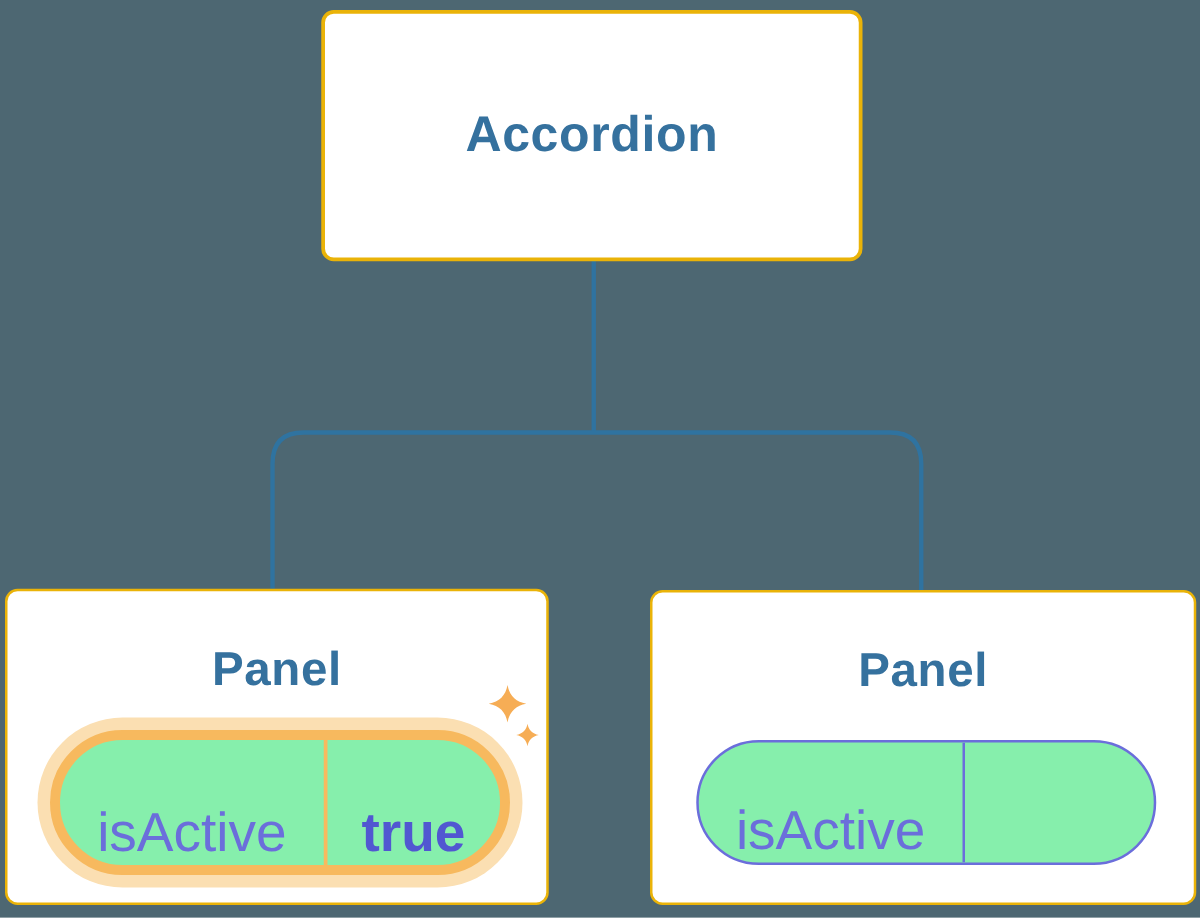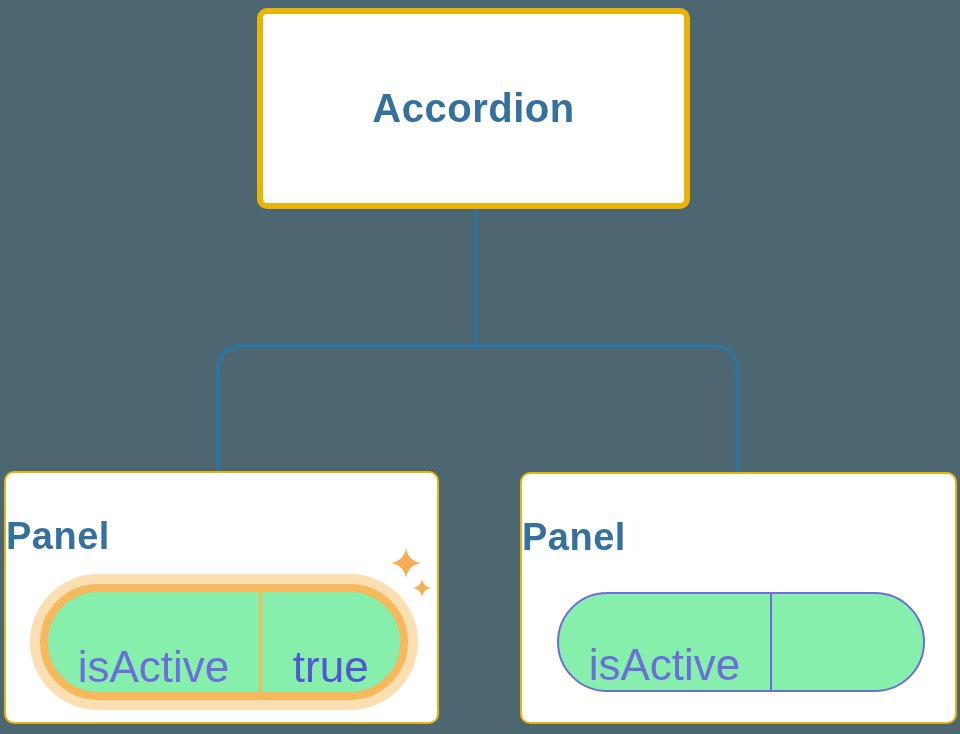--- a/index.html
+++ b/index.html
@@ -12,21 +12,21 @@
     font-family: "Liberation Sans", sans-serif;
   }
   .connectors {
     position: absolute;
     left: 0; top: 0;
     z-index: 0;
   }
   .node {
     position: absolute;
     background: #ffffff;
-    border: 6px solid #eab308;
+    border: 3px solid #eab308;
     border-radius: 10px;
     box-sizing: border-box;
     z-index: 1;
   }
   .node-root {
     left: 257px; top: 8px;
     width: 433px; height: 201px;
     display: flex;
     align-items: center;
     justify-content: center;
@@ -44,21 +44,21 @@
   }
   .node-panel-right {
     left: 520px; top: 472px;
     width: 437px; height: 252px;
     border-width: 2.5px;
   }
   .panel-title {
     position: absolute;
     left: 0; right: 0;
     top: 42px;
-    text-align: left;
+    text-align: center;
     font-size: 38px;
     font-weight: 600;
     color: #35719E;
     letter-spacing: 0.5px;
   }
   .pill {
     position: absolute;
     box-sizing: border-box;
     background: #86efac;
     border-radius: 999px;
@@ -81,21 +81,21 @@
     display: flex;
     align-items: center;
     justify-content: center;
     font-size: 44px;
     color: #6B6EDB;
   }
   .pill-active .cell-key   { width: 211px; }
   .pill-inactive .cell-key { width: 211px; }
   .cell-value { flex: 1; }
   .pill-active .cell-value {
-    font-weight: 400;
+    font-weight: 700;
     color: #5157D1;
   }
   .pill-divider {
     width: 2.5px;
     align-self: stretch;
   }
   .divider-orange { background: #F7B95E; }
   .divider-purple { background: #6B6EDB; width: 2px; }
   .sparkles {
     position: absolute;

